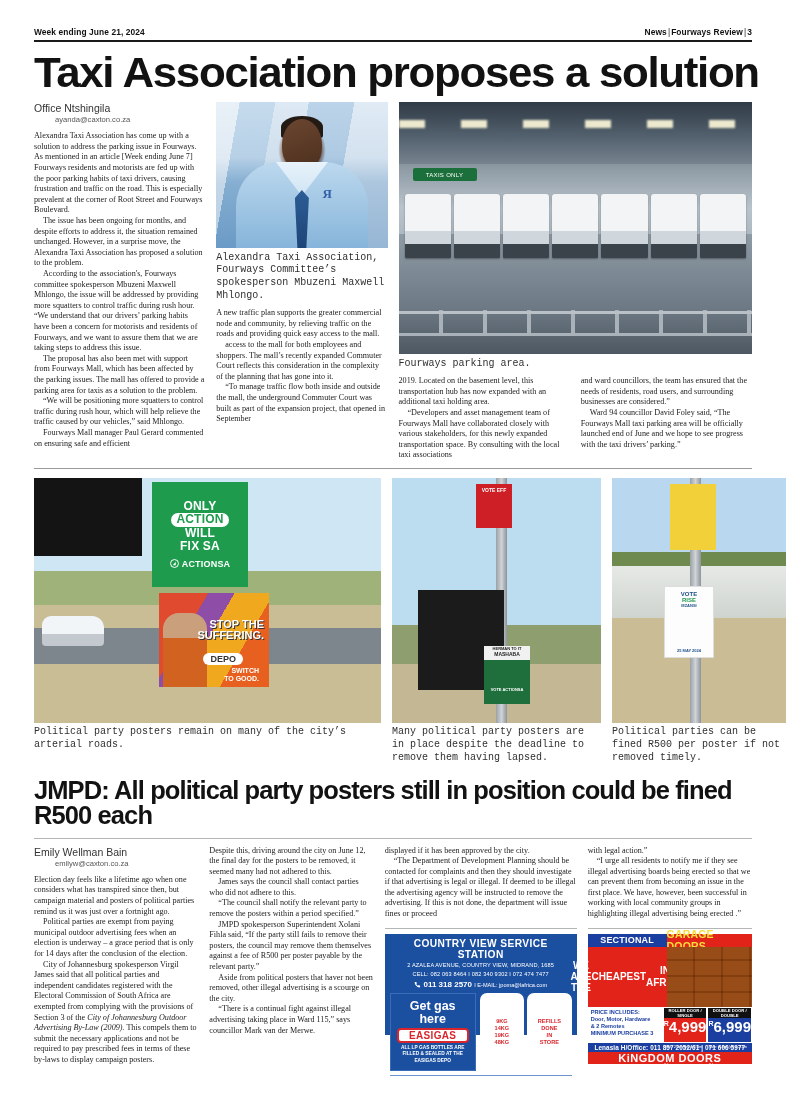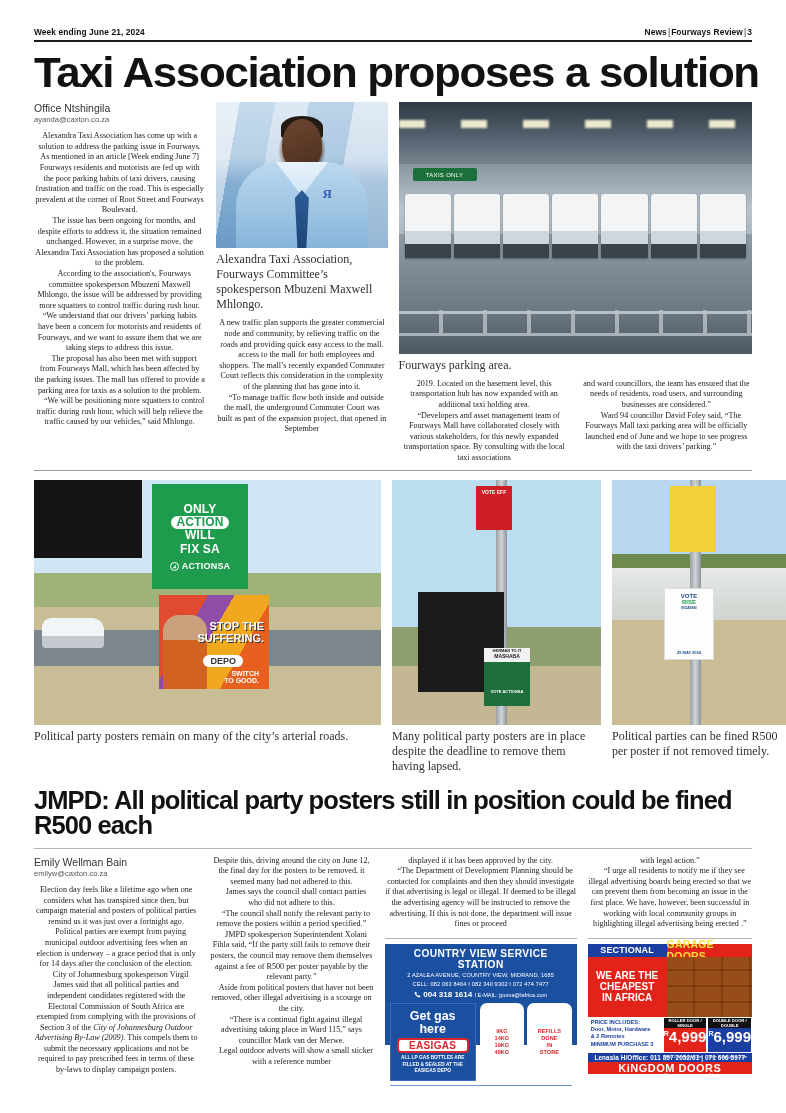--- a/index.html
+++ b/index.html
@@ -36,40 +36,40 @@
   .headline-1 { font-size: 43px; transform: scaleX(1.02); transform-origin:left; }
   .headline-2 { font-size: 25.5px; letter-spacing:-0.9px; font-weight:700; margin:7px 0 9px 0;}
 
   
   .byline-name {
     font-family:"Liberation Sans", sans-serif;
     font-size:10.5px; color:#333; line-height:1.22;
   }
   .byline-mail {
     font-family:"Liberation Sans", sans-serif;
-    font-size:7.6px; color:#555; margin-top:.5px; margin-bottom:7px;
+    font-size:7.6px; color:#555; margin-top:.5px; margin-bottom:7px;margin-left:21px;
   }
 
   
   .col p {
-    margin:0; font-size:8.15px; line-height:1.30; text-align:center;
+    margin:0; font-size:8.15px; line-height:1.30; text-align:left;
     color:#1b1b1b; hyphens:auto;
   }
   .col p + p { text-indent: 9px; }
   .col p i { font-style:italic; }
 
   
   .art1 { display:grid; grid-template-columns: 1fr 1fr 1fr 1fr; gap: 0 11px; }
   .colwrap { position:relative; }
 
   
   .photo { width:100%; position:relative; overflow:hidden; background:#ccc; }
   .caption {
-    font-family:Liberation Serif, serif;
-    font-size:12px; line-height:1.27; color:#303030;
+    font-family:Liberation Mono, monospace;
+    font-size:10px; line-height:1.27; color:#303030;
     margin: 3.5px 0 6px 0;
   }
 
   
   .photo-portrait { height:146px;
     background:
       radial-gradient(ellipse 34px 40px at 50% 33%, #6d4a33 0%, #5a3a26 55%, rgba(90,58,38,0) 70%),
       linear-gradient(180deg,#cfe0ef 0%, #bcd2e6 38%, #7fa8cc 55%, #5d8fbe 100%);
     position:relative;
   }
@@ -191,21 +191,21 @@
   .ad-gas .footer .thin { font-weight:400; font-size:7px; }
 
   .ad-doors { height:137px; position:relative; font-family:"Liberation Sans",sans-serif; background:#fff; }
   .ad-doors .top { display:flex; height:13px; }
   .ad-doors .sectional { background:#1b3fa0; color:#fff; font-size:9px; font-weight:800;
     display:flex; align-items:center; justify-content:center; width:48%; letter-spacing:.2px;}
   .ad-doors .garage { background:#e2231a; color:#f5e03a; font-size:10.5px; font-weight:800;
     display:flex; align-items:center; justify-content:center; flex:1; letter-spacing:.2px;}
   .ad-doors .body { display:flex; height:60px; }
   .ad-doors .cheap { width:48%; background:#e2231a; color:#fff; font-size:10px; font-weight:800;
-    display:flex; flex-direction:column; align-items:center; justify-content:center; line-height:1.12; text-align:left;}
+    display:flex; flex-direction:row; align-items:center; justify-content:center; line-height:1.12; text-align:center;}
   .ad-doors .door-img { flex:1; background:
       repeating-linear-gradient(0deg,#c58b4e 0 14px,#a97038 14px 16px),
       repeating-linear-gradient(90deg,#c58b4e 0 26px,#a97038 26px 28px);
       background-blend-mode:multiply; }
   .ad-doors .prices { display:flex; height:36px; }
   .ad-doors .incl { width:46%; font-size:5.6px; font-weight:700; color:#1b3fa0; padding:2px 3px; line-height:1.3;}
   .ad-doors .pbox { flex:1; margin:1px; position:relative; color:#fff; }
   .pbox.red { background:#e2231a; } .pbox.blue { background:#1b3fa0; }
   .pbox .tag { font-size:4.2px; background:#111; display:block; text-align:center; font-weight:700; }
   .pbox .amt { font-size:15px; font-weight:800; text-align:center; line-height:1; margin-top:1px;}
@@ -233,20 +233,21 @@
   <div class="art1">
 
     <div class="colwrap col">
       <div class="byline-name">Office Ntshingila</div>
       <div class="byline-mail">ayanda@caxton.co.za</div>
       <p>Alexandra Taxi Association has come up with a solution to address the parking issue in Fourways. As mentioned in an article [Week ending June 7] Fourways residents and motorists are fed up with the poor parking habits of taxi drivers, causing frustration and traffic on the road. This is especially prevalent at the corner of Root Street and Fourways Boulevard.</p>
       <p>The issue has been ongoing for months, and despite efforts to address it, the situation remained unchanged. However, in a surprise move, the Alexandra Taxi Association has proposed a solution to the problem.</p>
       <p>According to the association's, Fourways committee spokesperson Mbuzeni Maxwell Mhlongo, the issue will be addressed by providing more squatters to control traffic during rush hour. “We understand that our drivers’ parking habits have been a concern for motorists and residents of Fourways, and we want to assure them that we are taking steps to address this issue.</p>
       <p>The proposal has also been met with support from Fourways Mall, which has been affected by the parking issues. The mall has offered to provide a parking area for taxis as a solution to the problem.</p>
       <p>“We will be positioning more squatters to control traffic during rush hour, which will help relieve the traffic caused by our vehicles,” said Mhlongo.</p>
+      <p>Fourways Mall manager Paul Gerard commented on ensuring safe and efficient</p>
     </div>
 
     <div class="colwrap col">
       <div class="photo photo-portrait">
         <div class="pp-bg"></div>
         <div class="pp-shirt"></div>
         <div class="pp-hair"></div>
         <div class="pp-head"></div>
         <div class="pp-collar"></div>
         <div class="pp-tie"></div>
@@ -373,36 +374,35 @@
       <p><span>City of Johannesburg spokesperson Virgil James said that all political parties and independent candidates registered with the Electoral Commission of South Africa are exempted from complying with the provisions of Section 3 of the </span><i>City of Johannesburg Outdoor Advertising By-Law (2009).</i><span> This compels them to submit the necessary applications and not be required to pay prescribed fees in terms of these by-laws to display campaign posters.</span></p>
     </div>
 
     <div class="col">
       <p>Despite this, driving around the city on June 12, the final day for the posters to be removed, it seemed many had not adhered to this.</p>
       <p>James says the council shall contact parties who did not adhere to this.</p>
       <p>“The council shall notify the relevant party to remove the posters within a period specified.”</p>
       <p>JMPD spokesperson Superintendent Xolani Fihla said, “If the party still fails to remove their posters, the council may remove them themselves against a fee of R500 per poster payable by the relevant party.”</p>
       <p>Aside from political posters that haver not been removed, other illegal advertising is a scourge on the city.</p>
       <p>“There is a continual fight against illegal advertising taking place in Ward 115,” says councillor Mark van der Merwe.</p>
-      <p>Legal outdoor adverts will show a small sticker with a reference number</p>
     </div>
 
     <div class="col">
       <p>displayed if it has been approved by the city.</p>
       <p>“The Department of Development Planning should be contacted for complaints and then they should investigate if that advertising is legal or illegal. If deemed to be illegal the advertising agency will be instructed to remove the advertising. If this is not done, the department will issue fines or proceed</p>
       <div class="rule rule-thin" style="margin:8px 0 5px 0;"></div>
       <div class="ad-gas">
         <div class="title">COUNTRY VIEW SERVICE STATION</div>
         <div class="addr">2 AZALEA AVENUE, COUNTRY VIEW, MIDRAND, 1685</div>
         <div class="addr">CELL: 082 063 8464 I 082 340 9302 I 072 474 7477</div>
         <div class="phone">
           <svg width="7" height="7" viewBox="0 0 12 12" style="vertical-align:-1px">
               <path d="M2 1.5 L4 1.5 L5 4 L3.8 5 C4.6 6.6 5.4 7.4 7 8.2 L8 7 L10.5 8 L10.5 10 C10.5 10.6 10 11 9.4 11 C5 10.6 1.4 7 1 2.6 C1 2 1.4 1.5 2 1.5 Z" fill="#fff"></path>
             </svg>
-          <span>004 318 1614</span>
+          <span>011 318 2570</span>
           <span class="small">I E-MAIL: jpoma@lafrica.com</span>
         </div>
         <div class="mid">
           <div class="left-box">
             <div class="gethere">Get gas here</div>
             <div class="easigas">EASIGAS</div>
             <div class="lpnote">ALL LP GAS BOTTLES ARE FILLED &amp; SEALED AT THE EASIGAS DEPO</div>
           </div>
           <div class="bottles">
             <div class="bottle">

